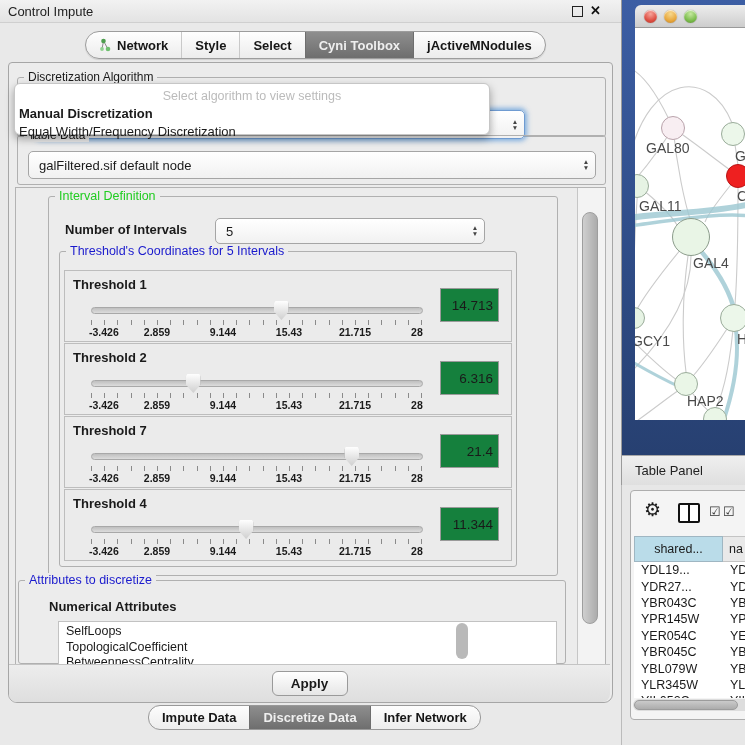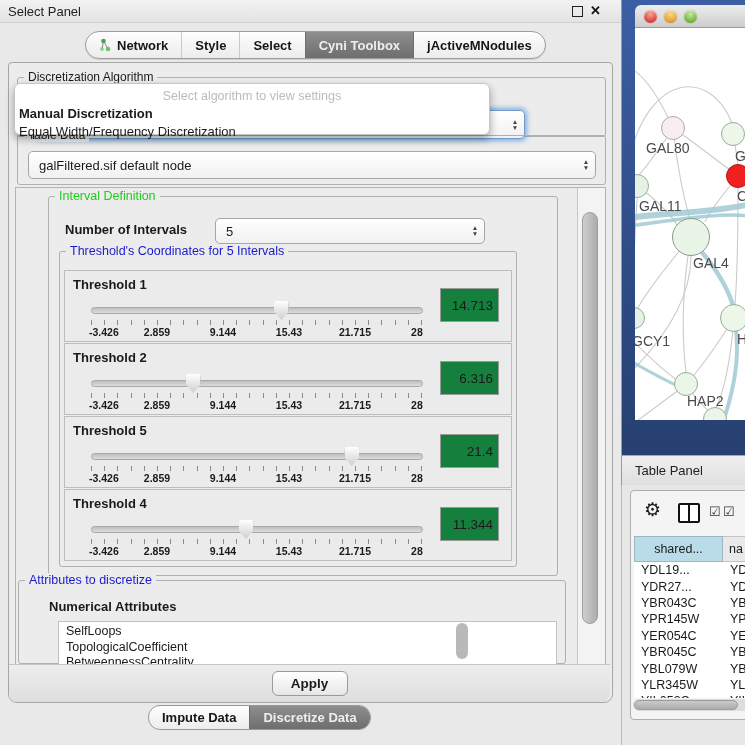--- a/index.html
+++ b/index.html
@@ -130,21 +130,21 @@
   #tp-hthumb{position:absolute;left:1px;top:1px;width:104px;height:10px;border-radius:5px;
              background:linear-gradient(#CACACA,#ACACAC);border:1px solid #9C9C9C;box-sizing:border-box;}
   .net-icon{display:inline-flex;width:13px;height:14px;}
 </style>
 </head>
 <body>
 
 <div id="left" class="abs">
 
   <div id="titlebar" class="abs">
-    <span class="title">Select Panel</span>
+    <span class="title">Control Impute</span>
     <span id="float-btn"></span>
     <span id="close-btn">✕</span>
   </div>
 
   <div id="top-tabs" class="abs">
       <div class="tab">
         <span class="net-icon">
           <svg width="13" height="14" viewBox="0 0 13 14">
             <line x1="4.5" y1="3" x2="9" y2="11" stroke="#888" stroke-width="1"></line>
             <line x1="4.5" y1="3" x2="3" y2="11" stroke="#888" stroke-width="1"></line>
@@ -243,21 +243,21 @@
                     <span style="left: 20%;">2.859</span>
                     <span style="left: 40%;">9.144</span>
                     <span style="left: 60%;">15.43</span>
                     <span style="left: 80%;">21.715</span>
                     <span style="left: 100%; transform: translateX(-85%);">28</span>
                   </div>
     </div>
     <div class="thr-value">6.316</div>
   </div>
               <div class="thr" style="top: 164px;">
-    <div class="thr-title">Threshold 5</div>
+    <div class="thr-title">Threshold 7</div>
     <div class="slider">
       <div class="track"></div>
       <div class="thumb" style="left: 79%;"></div>
       <div class="ticks"></div>
       <div class="ticklabels">
                     <span style="left: 0px; transform: translateX(-2px);">-3.426</span>
                     <span style="left: 20%;">2.859</span>
                     <span style="left: 40%;">9.144</span>
                     <span style="left: 60%;">15.43</span>
                     <span style="left: 80%;">21.715</span>
@@ -307,20 +307,23 @@
       <div id="apply-btn">Apply</div>
     </div>
   </div>
 
   <div id="bottom-tabs" class="abs">
       <div class="tab">
         <span>Impute Data</span>
       </div>
       <div class="tab sel">
         <span>Discretize Data</span>
+      </div>
+      <div class="tab">
+        <span>Infer Network</span>
       </div>
     </div>
 </div>
 
 <div id="desktop" class="abs"></div>
 
 <div id="mac-window" class="abs">
   <div id="mac-titlebar">
     <span class="light red"></span>
     <span class="light yellow"></span>

